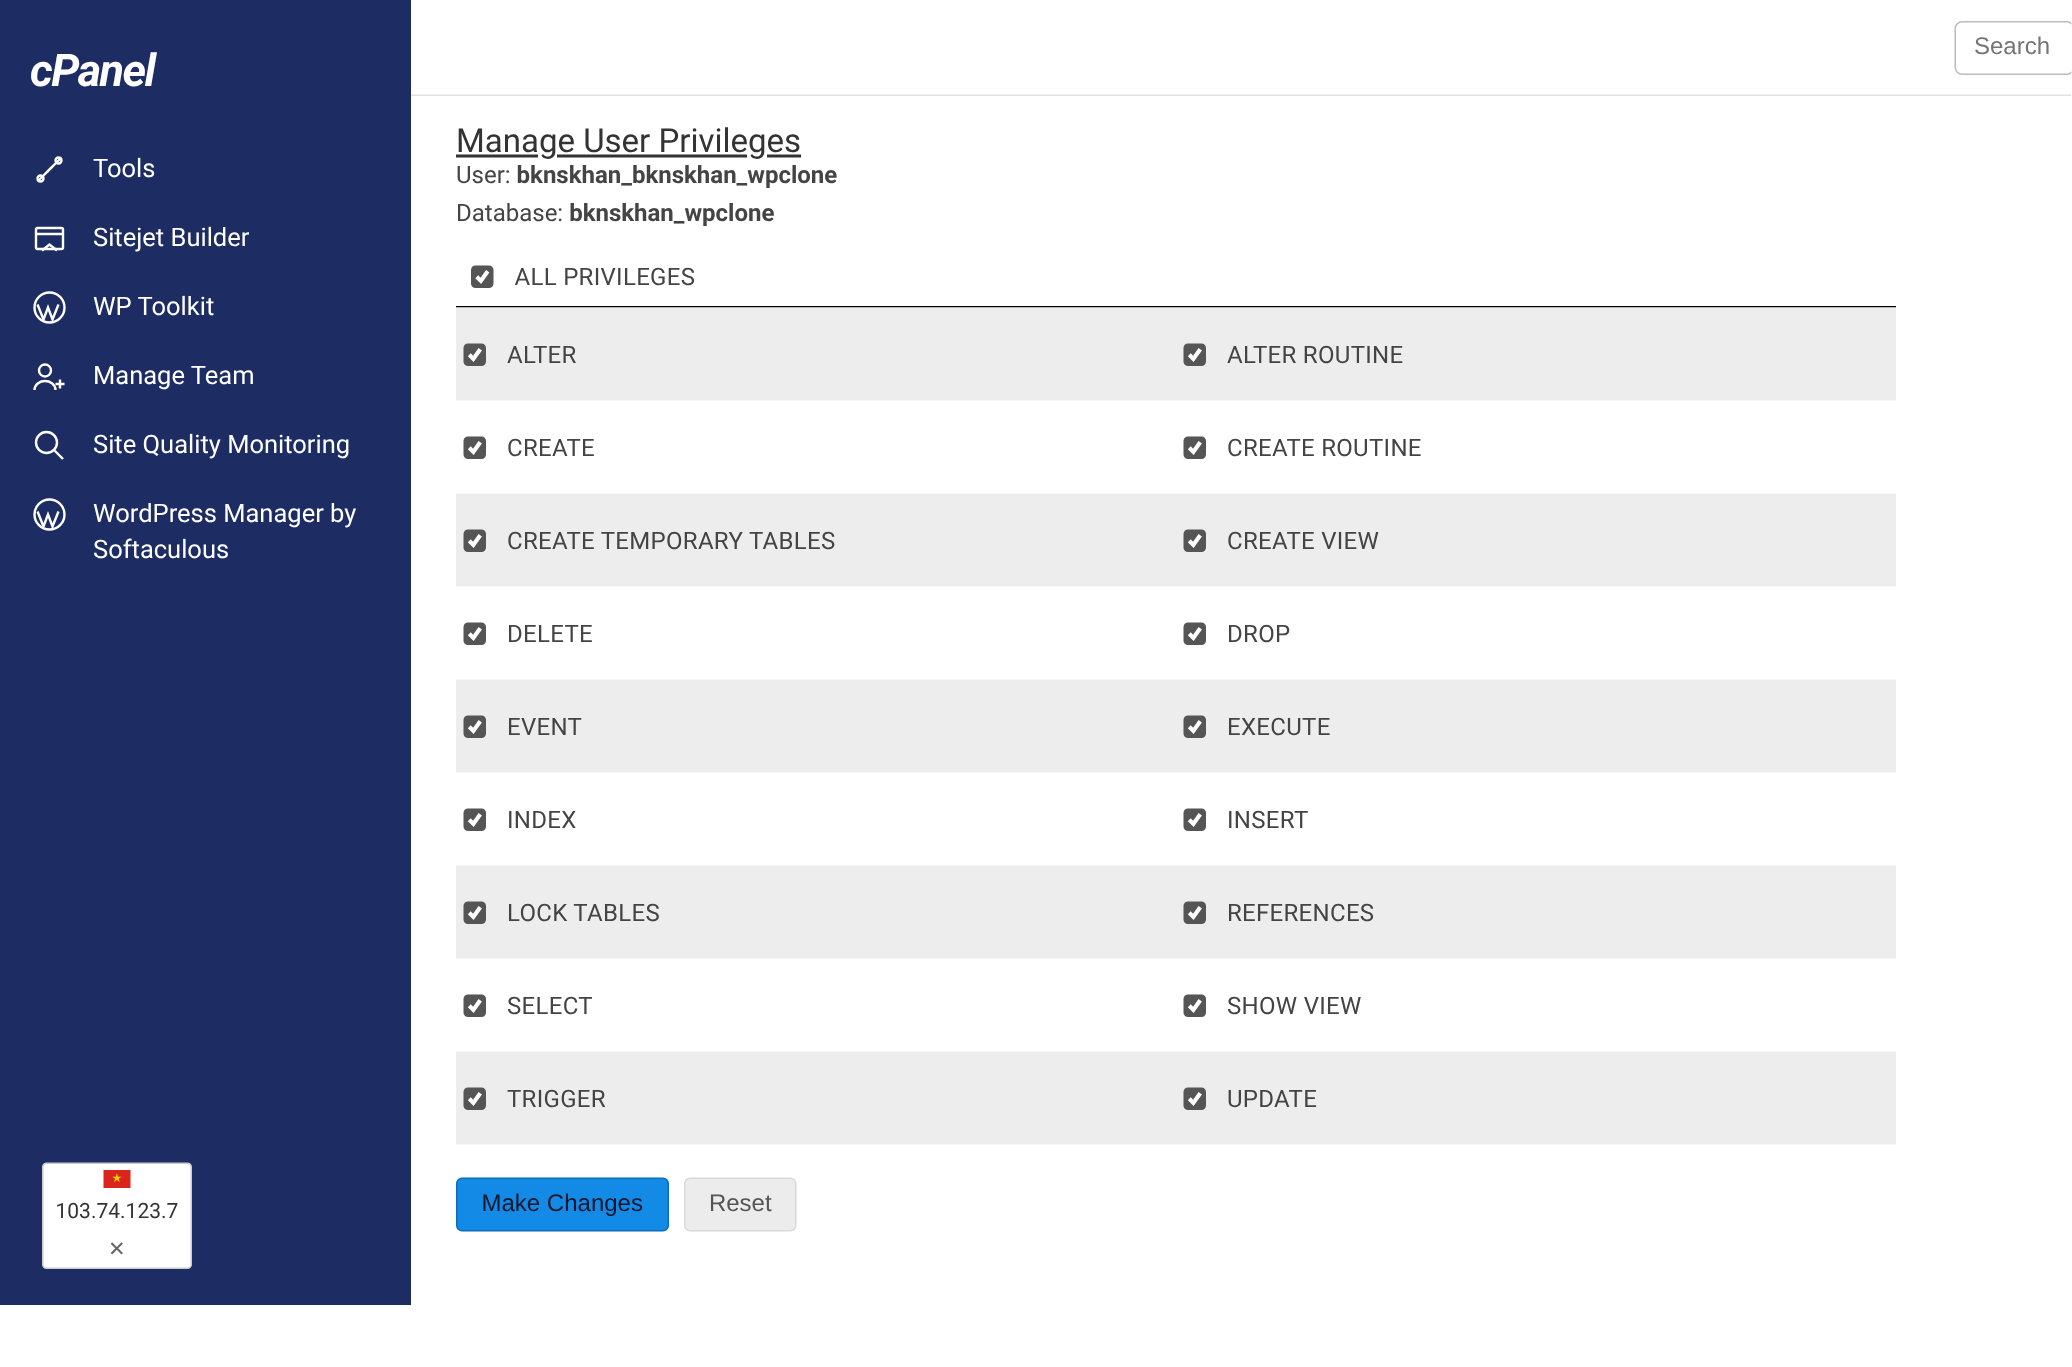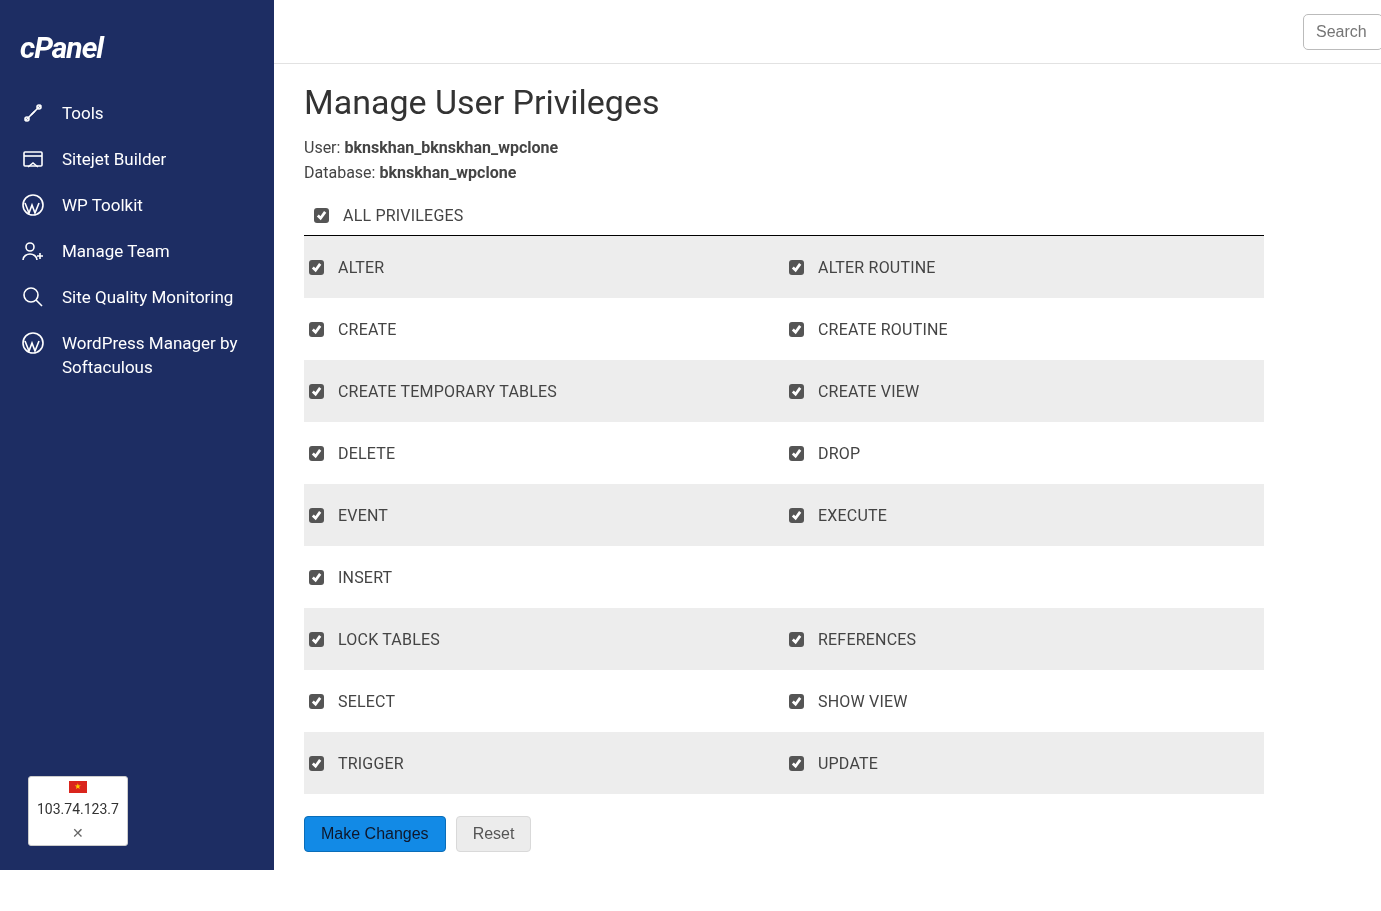--- a/index.html
+++ b/index.html
@@ -100,24 +100,25 @@
   margin-right: -2px;
   color: #555;
 }
 
 .main {
   position: absolute;
   left: 274px; top: 64px; right: 0; bottom: 0;
   padding: 18px 30px 20px 30px;
 }
 .page-title {
-  font-size: 34px;
+  font-size: 22px;
   font-weight: 400;
   color: #333;
-  margin-bottom: 16px;
+  margin-bottom: 0;
+  text-decoration: underline;
 }
 .meta-line { font-size: 16px; color: #444; margin-bottom: 6px; }
 .meta-line strong { font-weight: 700; }
 
 .priv-all {
   margin-top: 24px;
   margin-bottom: 10px;
   display: flex;
   align-items: center;
   gap: 14px;
@@ -368,20 +369,28 @@
         <span class="priv-label">EXECUTE</span>
       </div>
     </div>
     <div class="priv-row">
       <div class="priv-cell">
         <span class="checkbox">
             <svg viewBox="0 0 12 12">
               <path d="M2 6l3 3 5-7"></path>
             </svg>
           </span>
+        <span class="priv-label">INDEX</span>
+      </div>
+      <div class="priv-cell">
+        <span class="checkbox">
+            <svg viewBox="0 0 12 12">
+              <path d="M2 6l3 3 5-7"></path>
+            </svg>
+          </span>
         <span class="priv-label">INSERT</span>
       </div>
     </div>
     <div class="priv-row alt">
       <div class="priv-cell">
         <span class="checkbox">
             <svg viewBox="0 0 12 12">
               <path d="M2 6l3 3 5-7"></path>
             </svg>
           </span>

